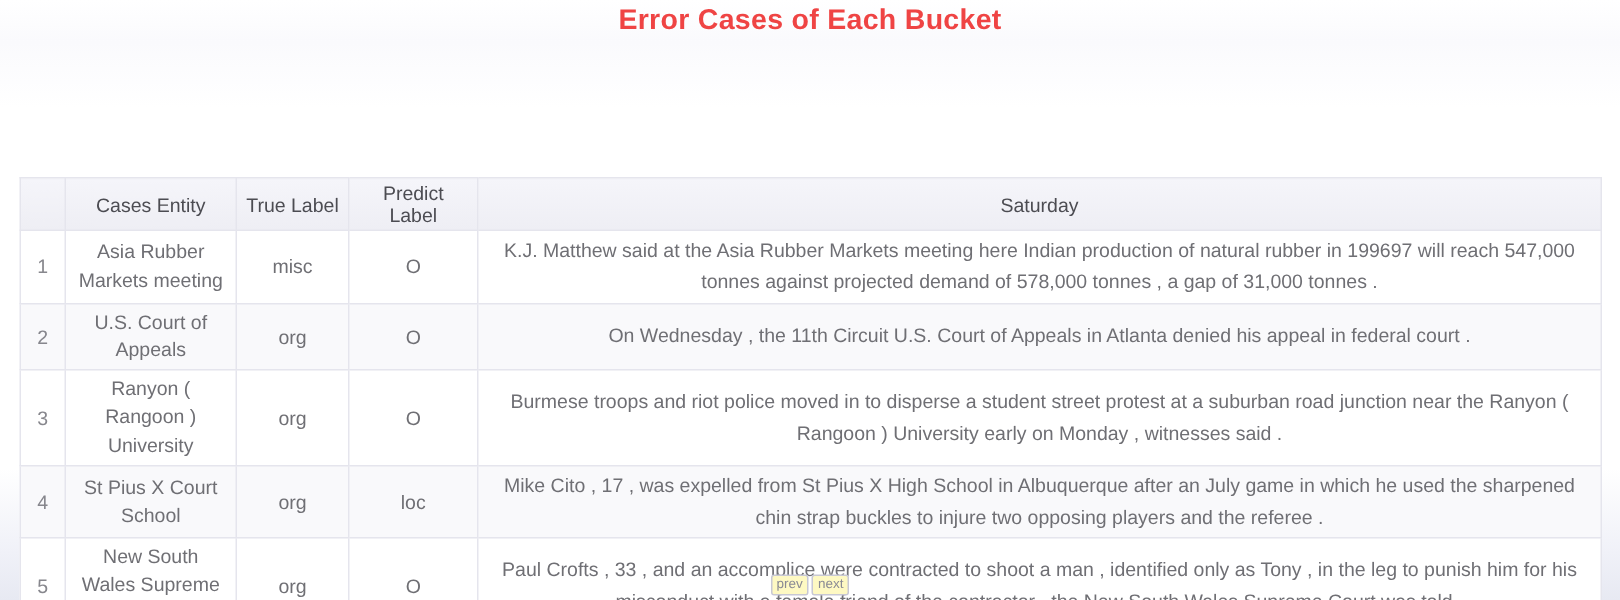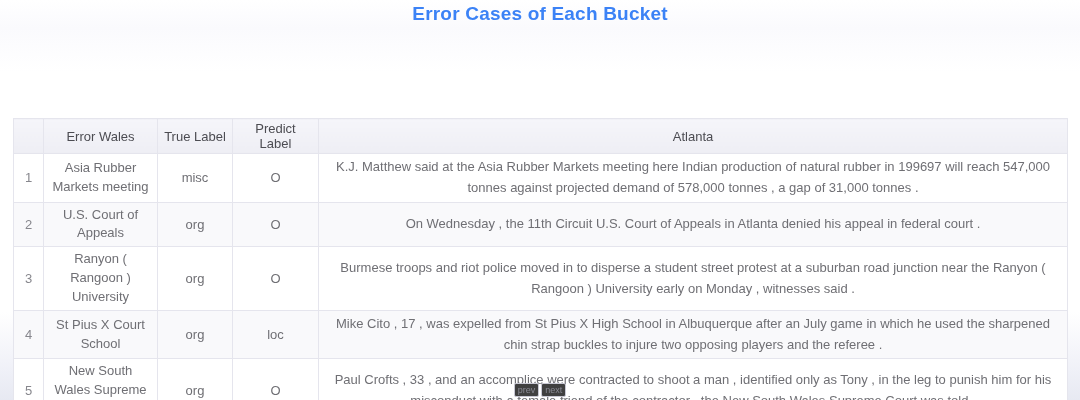--- a/index.html
+++ b/index.html
@@ -11,21 +11,21 @@
     background: linear-gradient(180deg,
       #ffffff 0%, #fafafd 7%, #ffffff 18%,
       #ffffff 78%, #f0f1f8 92%, #e7e9f2 100%);
   }
   .page-title {
     text-align: center;
     padding-top: 3px;
     font-size: 19px;
     font-weight: bold;
     letter-spacing: 0.2px;
-    color: #3b82f6;
+    color: #ef4444;
   }
   .table-wrap {
     position: absolute;
     top: 118px;
     left: 13px;
     width: 1055px;
   }
   table {
     width: 100%;
     border-collapse: collapse;
@@ -62,21 +62,21 @@
     bottom: 3px;
     left: 0;
     width: 100%;
     text-align: center;
   }
   .pg-btn {
     font-family: "Liberation Sans", sans-serif;
     font-size: 9px;
     line-height: 11px;
     color: #8a8a94;
-    background: #404040;
+    background: #fef9c3;
     border: 1px solid #c8c8d4;
     border-radius: 2px;
     padding: 0 3px;
     height: 14px;
     margin: 0 1px;
     cursor: pointer;
   }
 </style>
 </head>
 <body>
@@ -88,24 +88,24 @@
     <colgroup>
       <col class="c-index">
         <col class="c-entity">
         <col class="c-true">
         <col class="c-predict">
         <col class="c-sentence">
     </colgroup>
     <thead>
       <tr>
         <th></th>
-        <th>Error Wales</th>
+        <th>Cases Entity</th>
         <th>True Label</th>
         <th>Predict Label</th>
-        <th>Atlanta</th>
+        <th>Saturday</th>
       </tr>
     </thead>
     <tbody>
       <tr>
         <td class="cell-index">1</td>
         <td class="cell-entity">Asia Rubber Markets meeting</td>
         <td>misc</td>
         <td>O</td>
         <td class="cell-sentence">K.J. Matthew said at the Asia Rubber Markets meeting here Indian production of natural rubber in 199697 will reach 547,000 tonnes against projected demand of 578,000 tonnes , a gap of 31,000 tonnes .</td>
       </tr>

